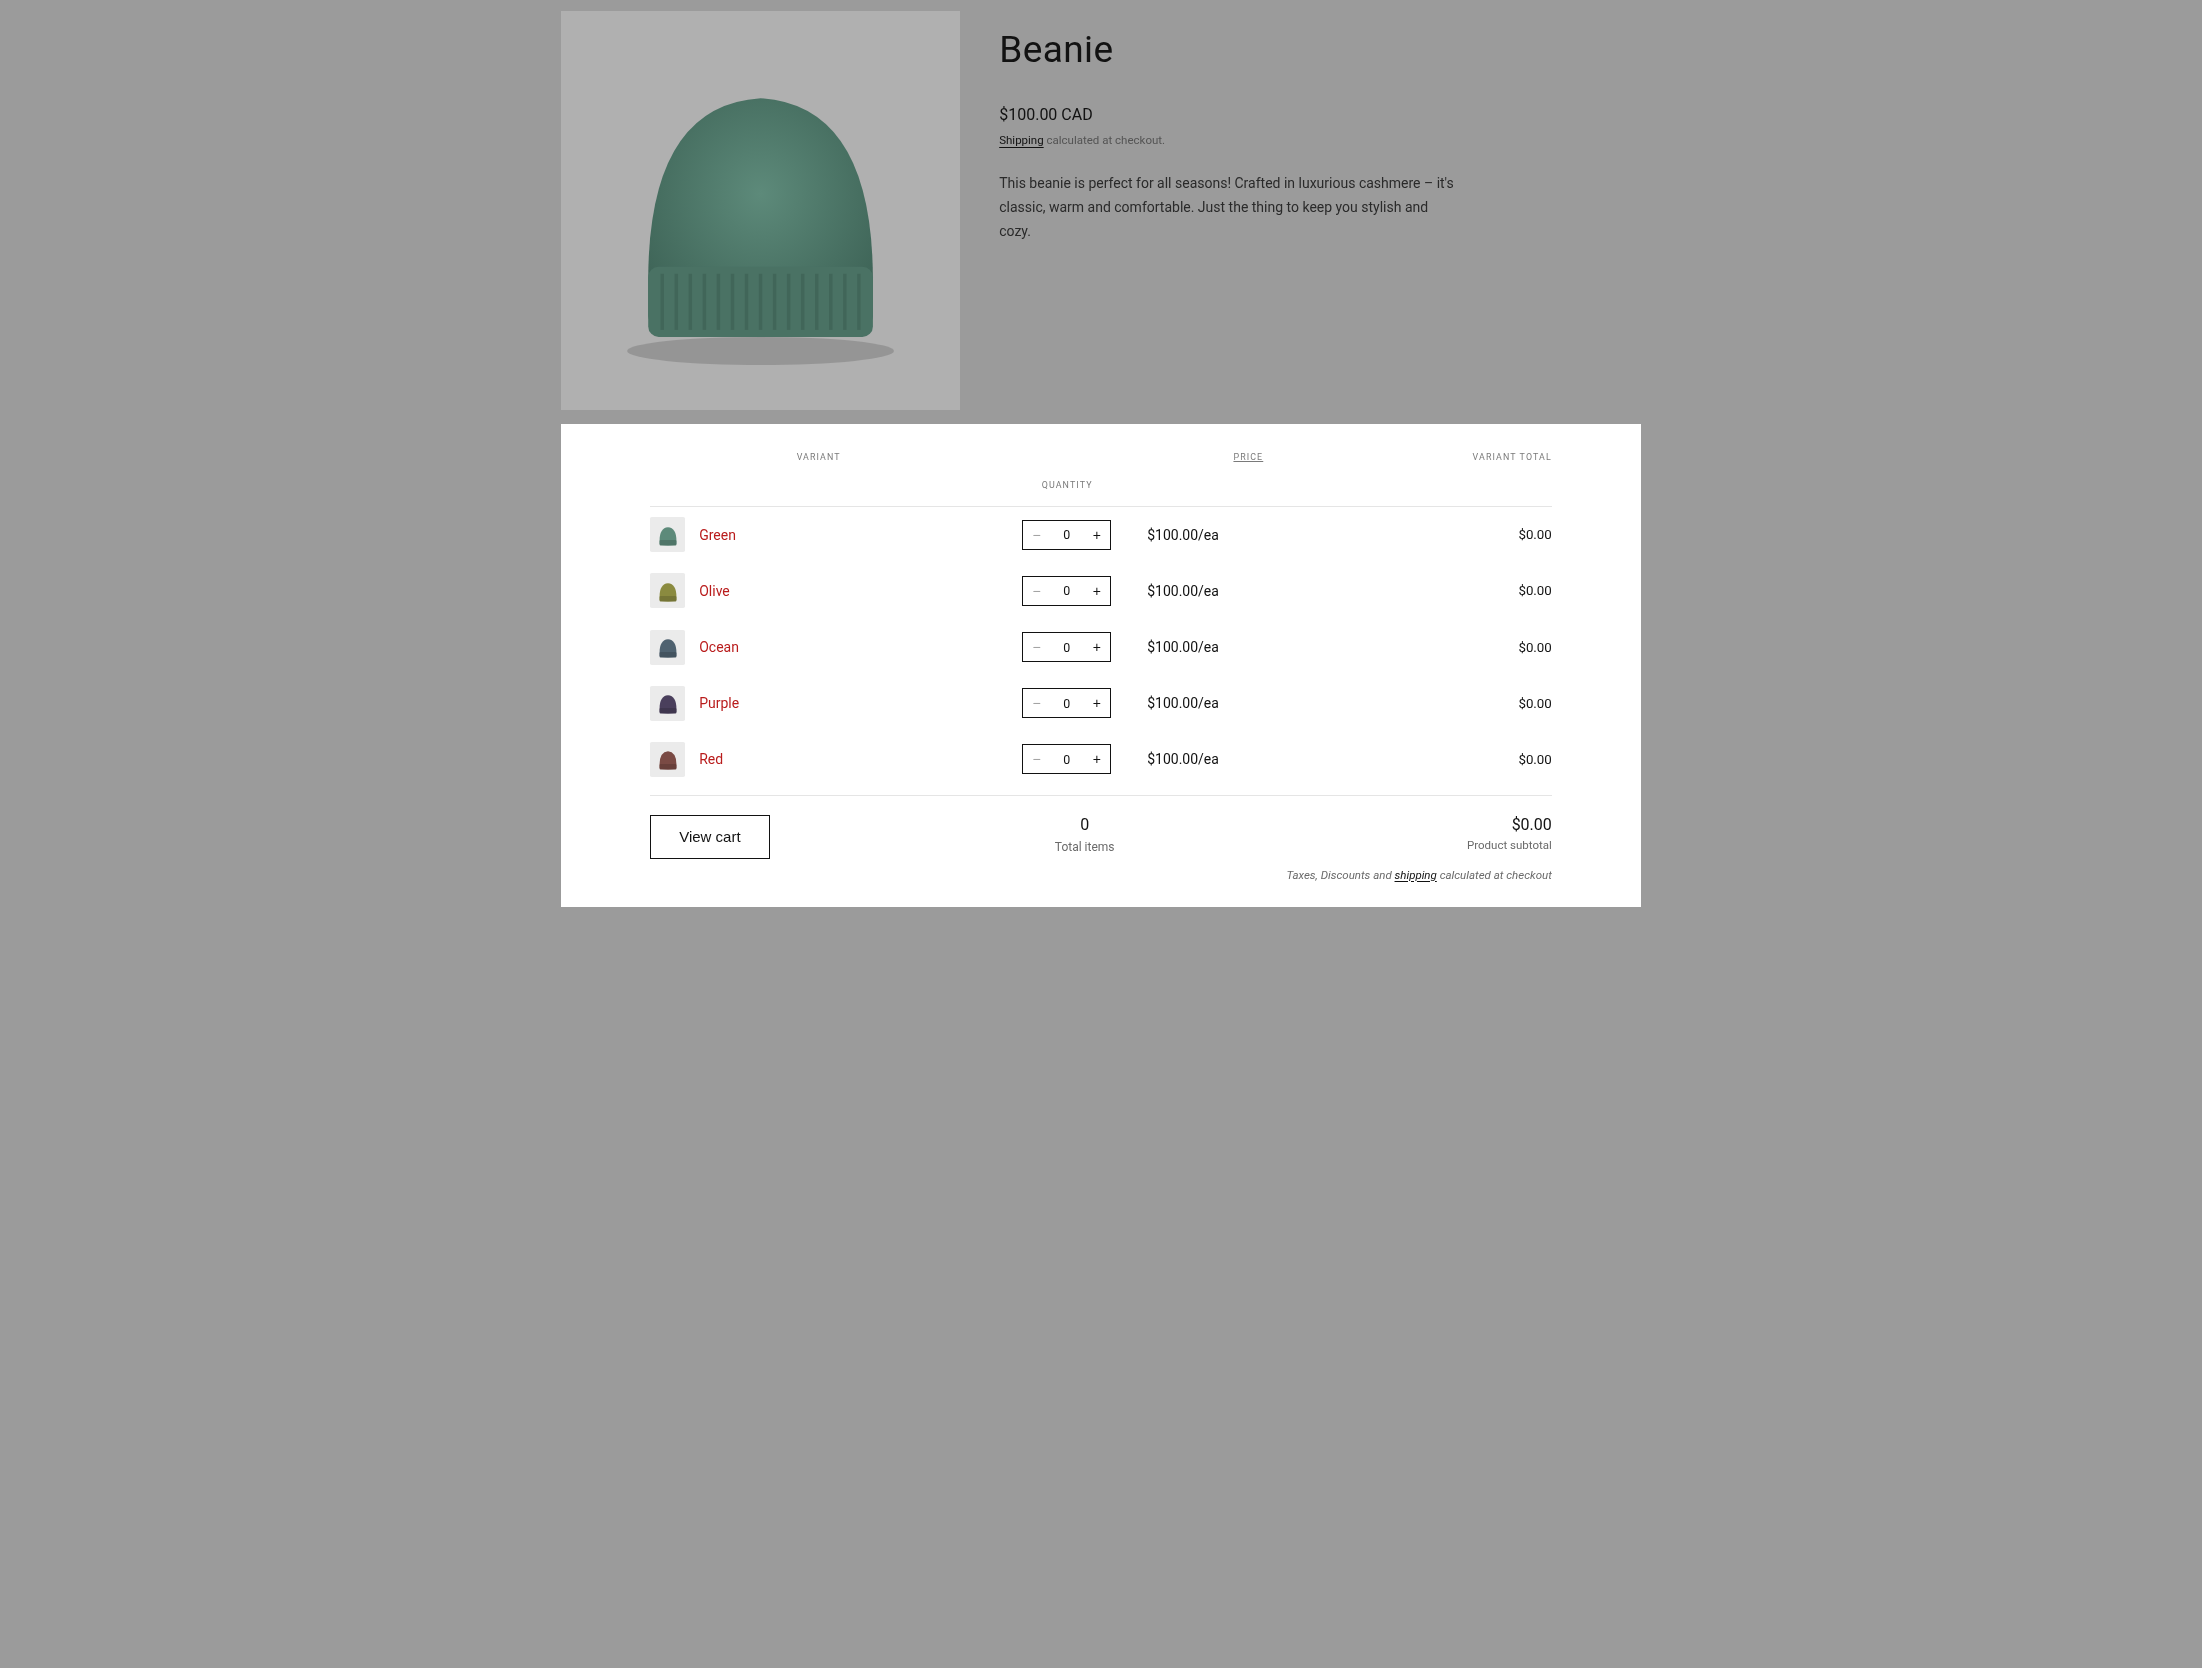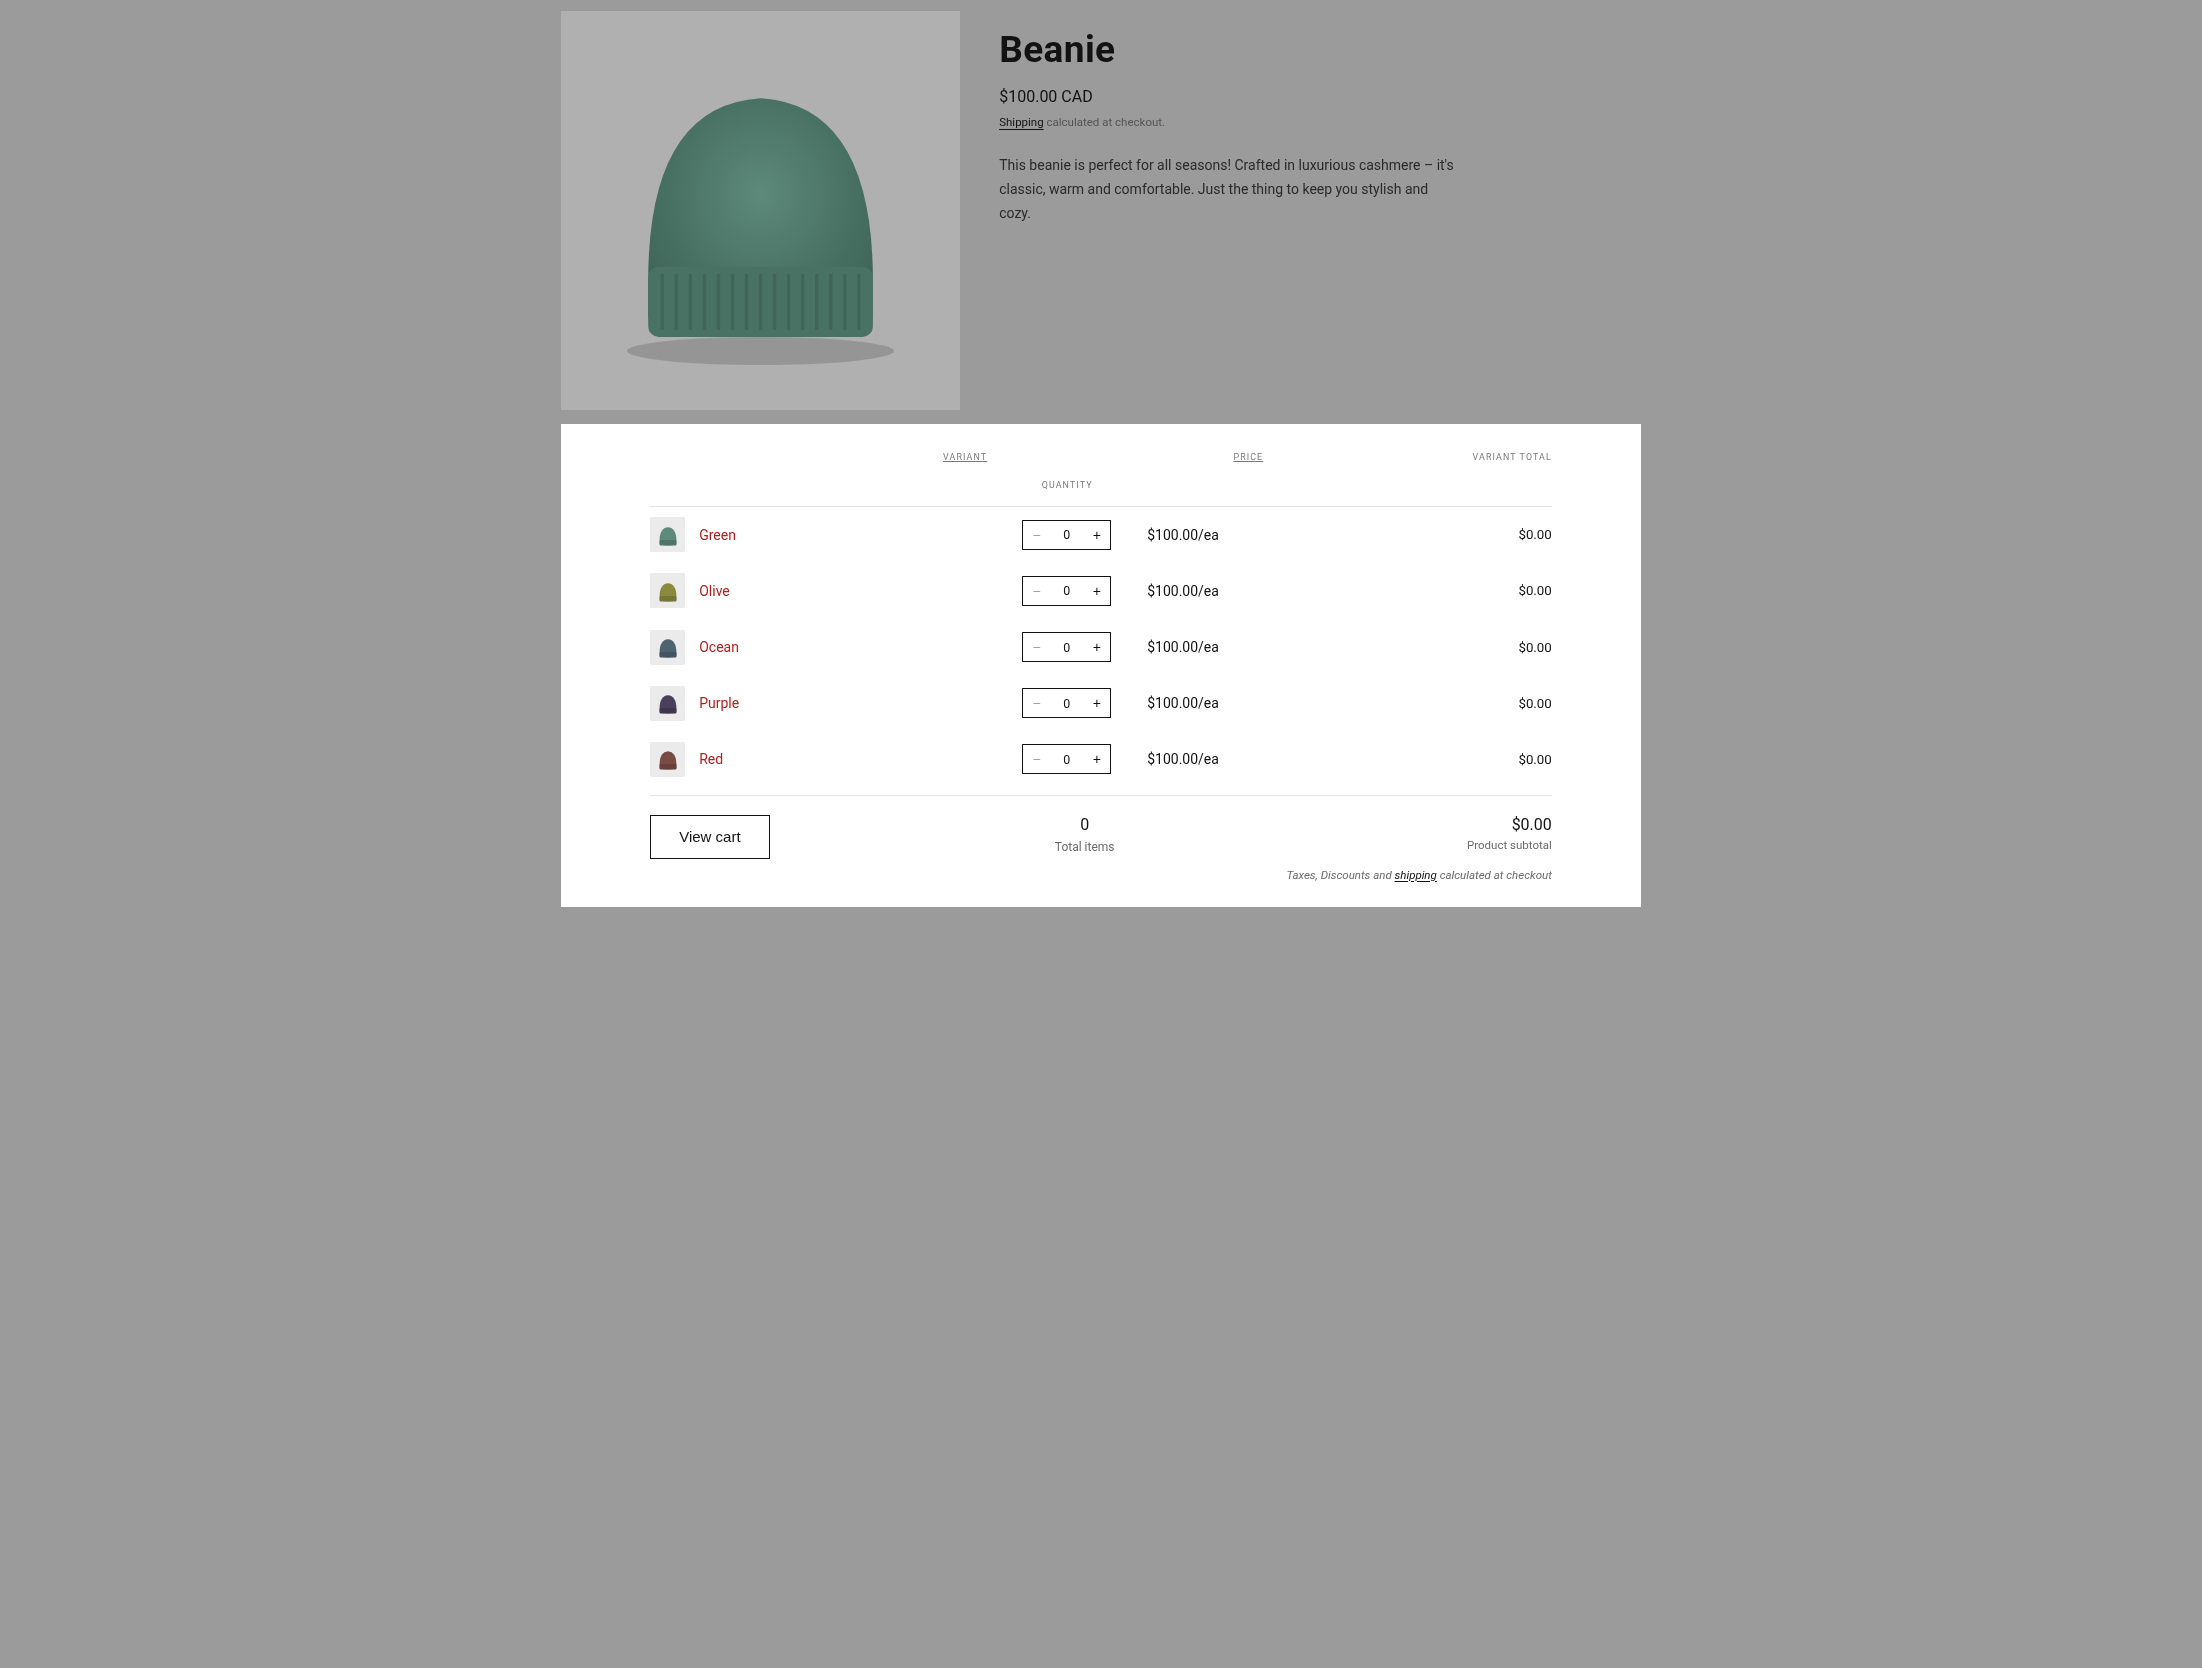--- a/index.html
+++ b/index.html
@@ -38,23 +38,23 @@
   .beanie-svg {
     width: 88%;
     height: 88%;
   }
   .product-info {
     flex: 1;
     padding-top: 17.7px;
   }
   .product-title {
     font-size: 37px;
-    font-weight: 700;
+    font-weight: 400;
     letter-spacing: 0.4px;
-    margin-bottom: 16px;
+    margin-bottom: 34px;
     color: #121212;
   }
   .product-price {
     font-size: 16px;
     color: #121212;
     margin-bottom: 8.9px;
   }
   .shipping-line {
     font-size: 11.5px;
     color: #545454;
@@ -81,21 +81,21 @@
     grid-template-columns: 337px 160px 1fr 1fr;
     padding-bottom: 16px;
     border-bottom: 0.9px solid #e5e5e5;
   }
   .variants-header span {
     font-size: 8.9px;
     letter-spacing: 1.1px;
     color: #7a7a7a;
     text-transform: uppercase;
   }
-  .hdr-variant { text-align: right; text-decoration: underline; }
+  .hdr-variant { text-align: center; }
   .hdr-qty { text-align: center; margin-top: 28px; }
   .hdr-price { text-align: center; text-decoration: underline; }
   .hdr-total { text-align: right; }
 
   .variant-row {
     display: grid;
     grid-template-columns: 337px 160px 1fr 1fr;
     align-items: center;
     padding: 10.6px 0;
   }

